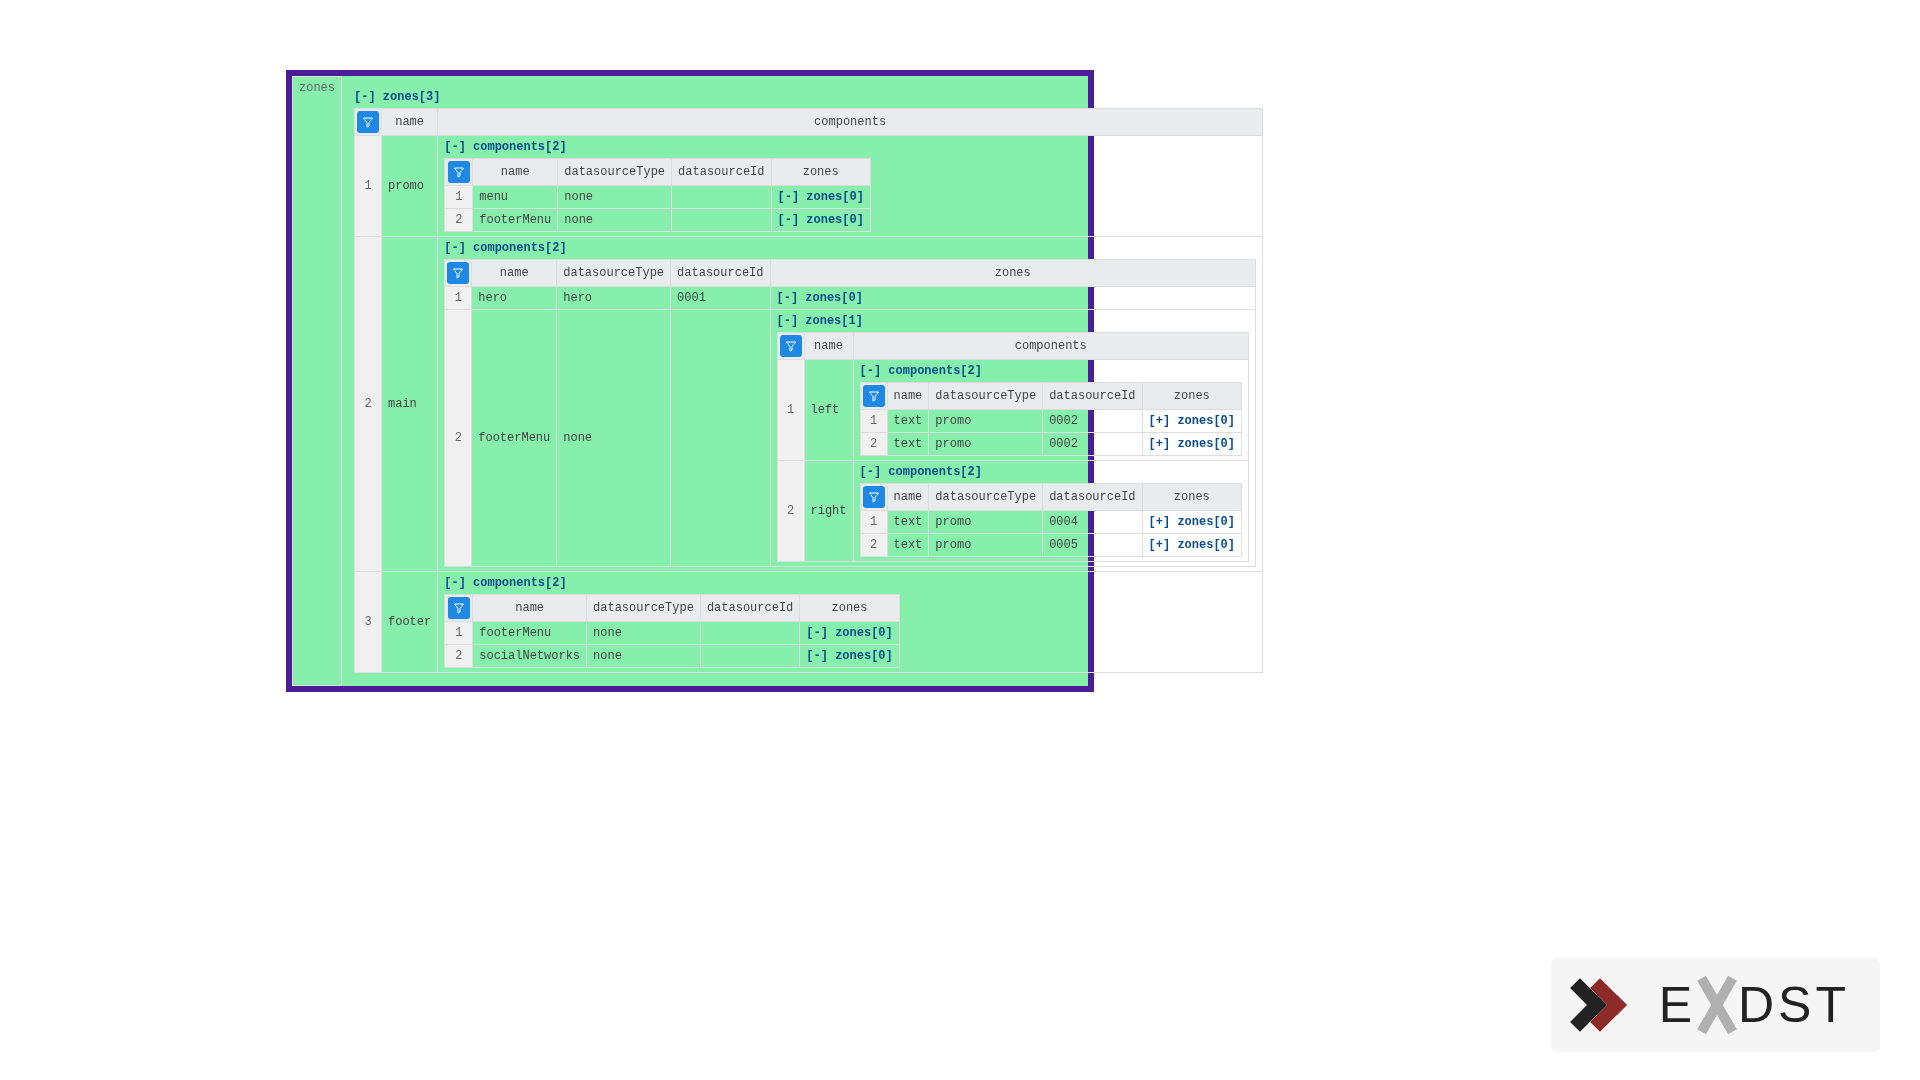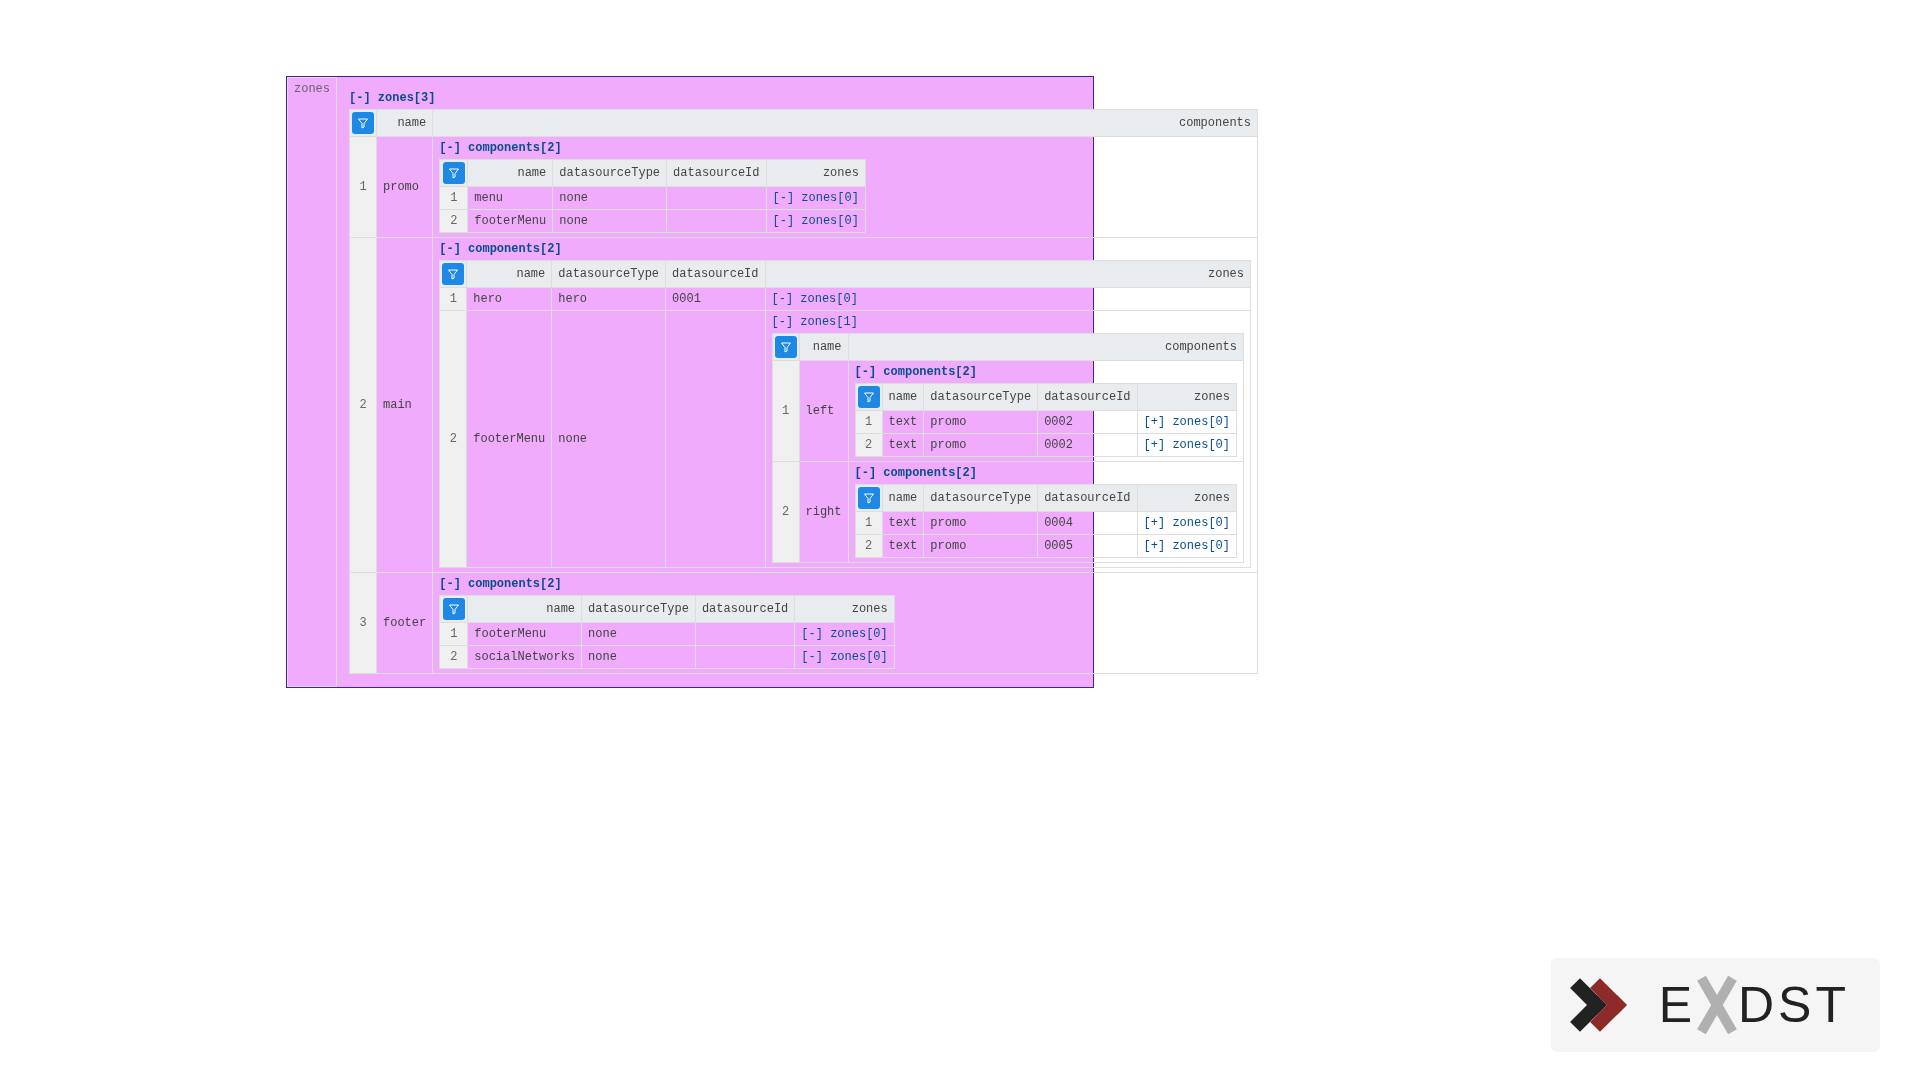--- a/index.html
+++ b/index.html
@@ -9,39 +9,39 @@
     font-size: 12px;
     background: #fff;
     color: #444;
     width: 1920px;
     height: 1080px;
     position: relative;
   }
   .viewer {
     position: absolute;
     left: 286px;
-    top: 76px;
+    top: 70px;
     width: 808px;
-    border: 1px solid #4c1d95;
-    background: #f0abfc;
+    border: 6px solid #4c1d95;
+    background: #86efac;
   }
   table { border-collapse: collapse; width: 100%; }
   td, th { border: 1px solid #ddd; padding: 4px 6px; vertical-align: middle; }
-  th { background: #e9ecef; font-weight: normal; text-align: right; }
+  th { background: #e9ecef; font-weight: normal; text-align: center; }
   td.row-idx { background: #f0f0f0; text-align: center; width: 28px; color: #666; }
   td.root-label { color: #666; border-right: 1px solid #ddd; vertical-align: top; width: 44px; }
   .toggle-label { color: #0a4d8c; font-weight: bold; cursor: pointer; }
   .nested-wrap { padding: 3px 2px; }
   .filter-btn {
     display: inline-flex; align-items: center; justify-content: center;
     width: 22px; height: 22px; background: #1e88e5; border-radius: 3px;
     cursor: pointer;
   }
   .filter-btn svg { width: 12px; height: 12px; stroke: #fff; stroke-width: 2; fill: none; }
-  .zones-link { color: #0a4d8c; font-weight: normal; cursor: pointer; white-space: nowrap; }
+  .zones-link { color: #0a4d8c; font-weight: bold; cursor: pointer; white-space: nowrap; }
   td.name-cell, td.ds-cell { color: #444; }
   td.zones-cell { vertical-align: top; margin-top: 34px; }
 
   
   .logo-wrap {
     position: absolute;
     right: 40px;
     bottom: 28px;
     display: flex;
     align-items: center;

